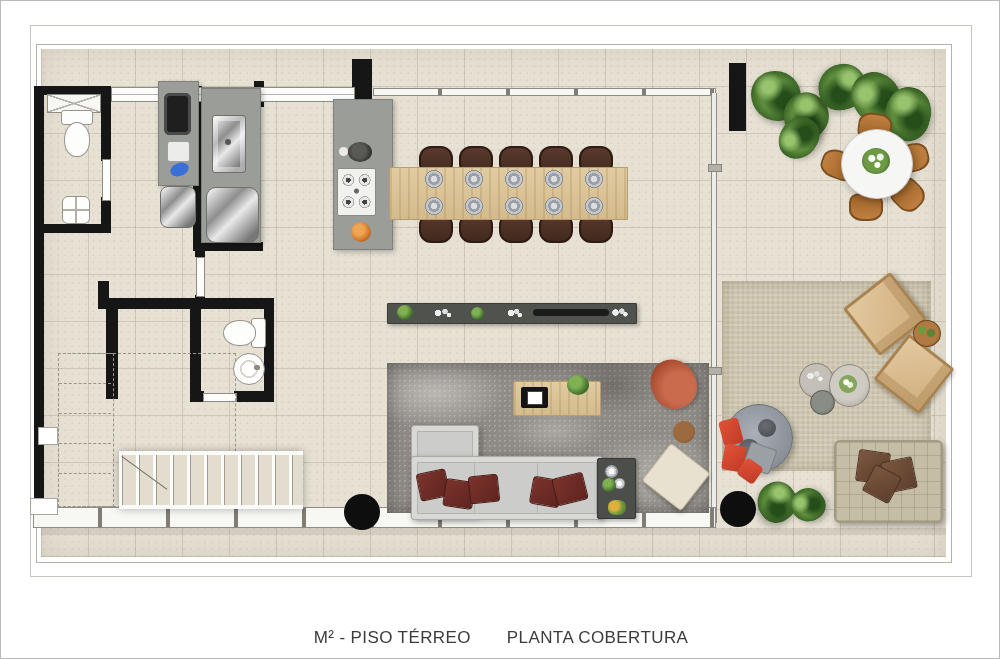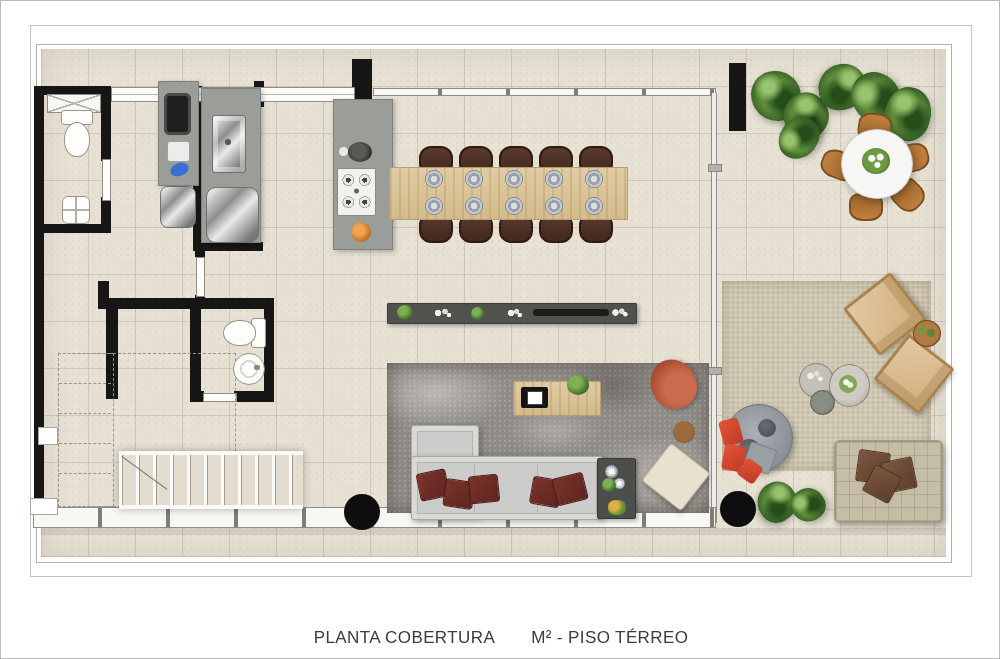--- a/index.html
+++ b/index.html
@@ -299,17 +299,17 @@
   <div class="pillow-hotred" style="left:722px;top:444px;width:22px;height:26px;transform:rotate(10deg);"></div>
   <div class="pillow-hotred" style="left:739px;top:460px;width:20px;height:20px;transform:rotate(35deg);"></div>
   <div class="outsofa"></div>
   <div class="pillow-brown" style="left:856px;top:450px;transform:rotate(8deg);"></div>
   <div class="pillow-brown" style="left:882px;top:458px;transform:rotate(-12deg);"></div>
   <div class="pillow-brown" style="left:866px;top:468px;width:28px;height:28px;transform:rotate(28deg);"></div>
   <div class="plant" style="left:756px;top:481px;width:40px;height:40px;transform:rotate(55deg);"></div>
   <div class="plant" style="left:790px;top:487px;width:34px;height:34px;transform:rotate(-35deg);"></div>
 
   <div class="abs caption">
+    <span>M² - PISO TÉRREO</span>
     <span>PLANTA COBERTURA</span>
-    <span>M² - PISO TÉRREO</span>
   </div>
 
 </div>
 
 </body></html>

